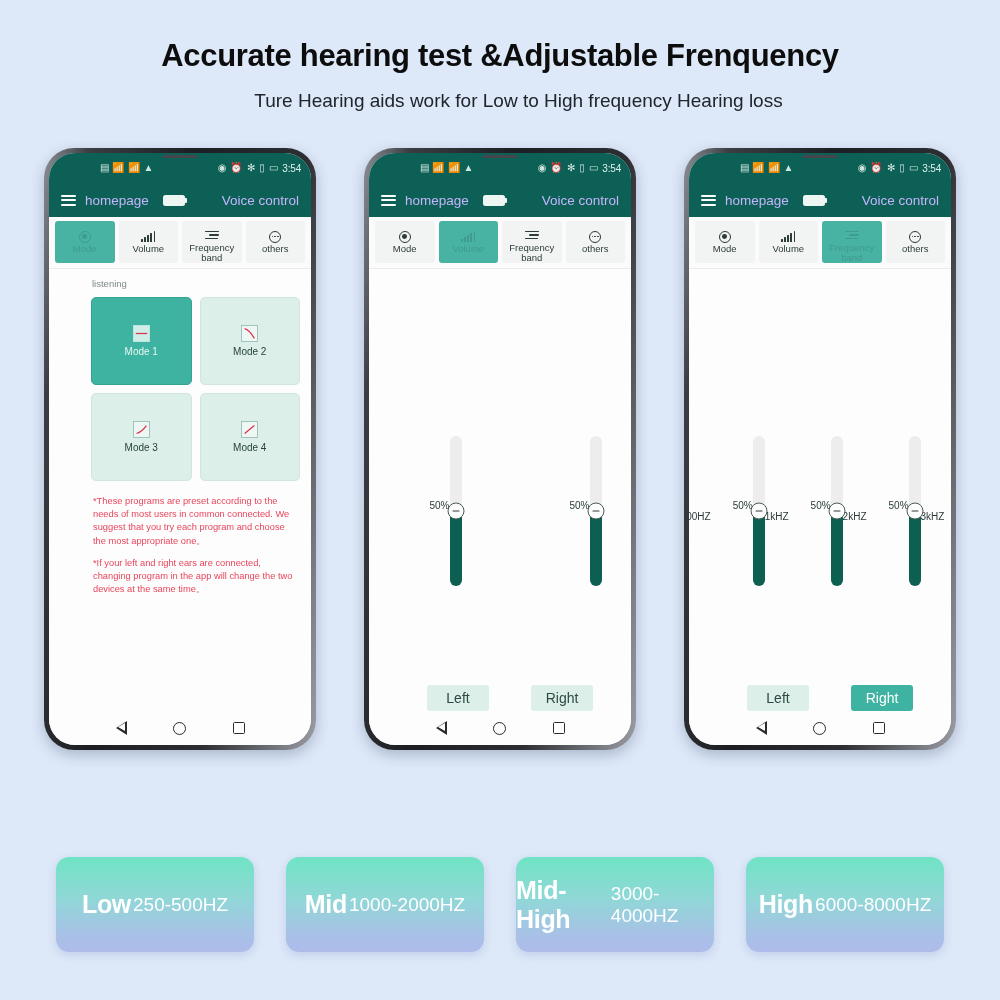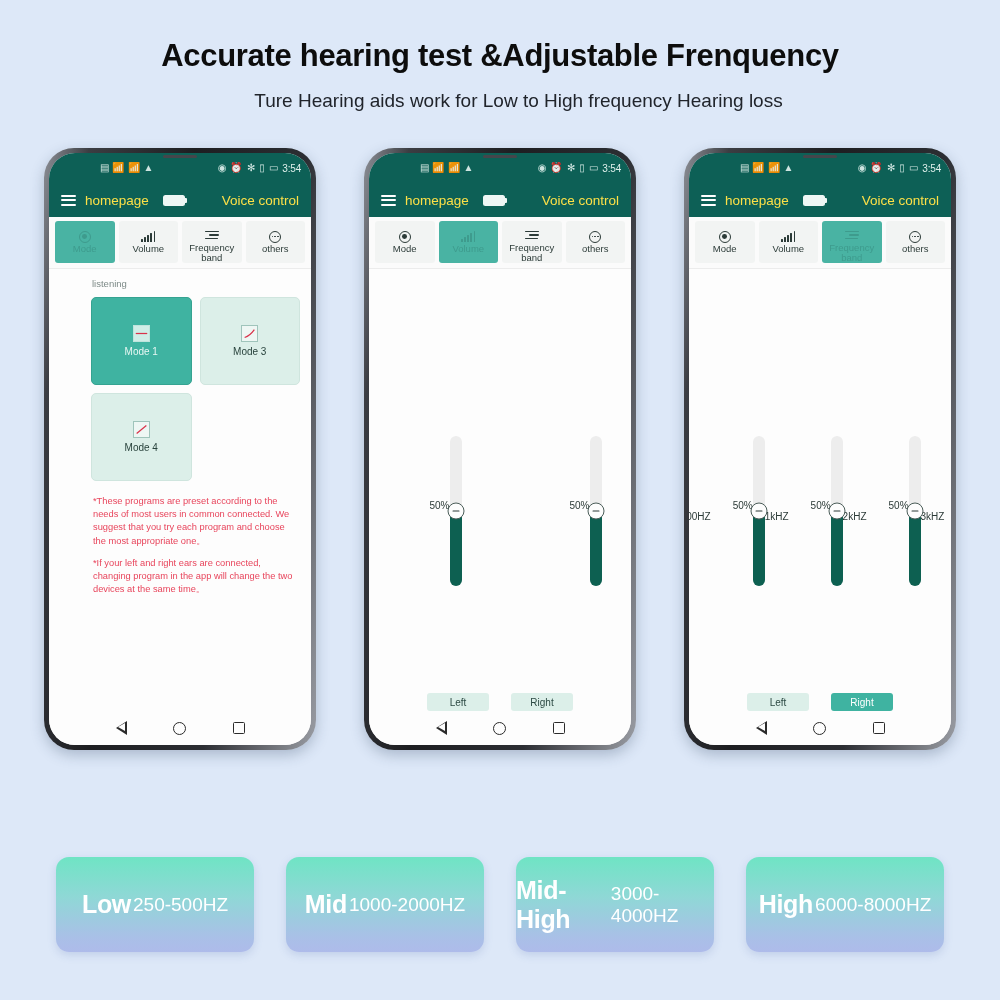--- a/index.html
+++ b/index.html
@@ -74,21 +74,21 @@
   .sb-right { position:absolute; right:10px; display:flex; gap:4px; align-items:center; font-size:9.5px; }
   .sb-ico { opacity:.92; font-size:10px; line-height:1; }
   .sb-time { font-size:10px; letter-spacing:-.2px; }
 
   
   .appbar {
     height: 34px;
     background: #0d6056;
     display: flex; align-items: center;
     padding: 0 12px;
-    color: #fde047;
+    color: #c4b5fd;
   }
   .hamburger { display:flex; flex-direction:column; gap:2.5px; margin-right:9px; cursor:pointer; }
   .hamburger i { display:block; width:15px; height:2px; background:#fff; border-radius:1px; }
   .ab-title { font-size:13.5px; }
   .battery-pill {
     width:22px; height:11px; border-radius:2.5px;
     background:#eef6f4; margin-left:14px; position:relative;
   }
   .battery-pill::after{
     content:""; position:absolute; right:-2.5px; top:3px;
@@ -209,24 +209,25 @@
   .sl-thumb i{ width:7px;height:1.6px;background:#2c3b38;border-radius:1px; }
   .sl-freq { font-size:10px; color:#2b3a37; margin-top:11px; }
 
   
   .lrbar {
     position:absolute; bottom:0; left:0; width:100%;
     display:flex; justify-content:center; gap:22px;
     padding-bottom:0;
   }
   .lrbtn {
-    width:62px; height:18px; border-radius:3px;
+    width:62px; height:26px; border-radius:3px;
     background:#dcefe9; color:#2d4a44;
-    font-size:10px; display:flex; align-items:center; justify-content:center;
+    font-size:14px; display:flex; align-items:center; justify-content:center;
     cursor:pointer;
+    margin-left:20px;
   }
   .lrbtn.sel { background:#3fb3a1; color:#ffffff; }
 
   
   .navbar {
     height: 34px; background:#fdfdfd;
     display:flex; align-items:center; justify-content:space-around;
     padding:0 42px;
     position:relative; z-index:3;
   }
@@ -341,20 +342,28 @@
         <div class="appbody">
           <div class="listening">listening</div>
           <div class="modegrid">
             <div class="modecard active">
               <span class="mode-ico">
                 <svg class="curve" viewBox="0 0 17 17">
                   <path d="M2,8.5 L15,8.5" stroke="#d9324a" stroke-width="1.4" fill="none"></path>
                 </svg>
               </span>
               <span class="mode-lbl">Mode 1</span>
+            </div>
+            <div class="modecard">
+              <span class="mode-ico">
+                <svg class="curve" viewBox="0 0 17 17">
+                  <path d="M3,3 Q8,4 14,14" stroke="#d9324a" stroke-width="1.4" fill="none"></path>
+                </svg>
+              </span>
+              <span class="mode-lbl">Mode 2</span>
             </div>
             <div class="modecard">
               <span class="mode-ico">
                 <svg class="curve" viewBox="0 0 17 17">
                   <path d="M3,13 Q9,11 14,4" stroke="#d9324a" stroke-width="1.4" fill="none"></path>
                 </svg>
               </span>
               <span class="mode-lbl">Mode 3</span>
             </div>
             <div class="modecard">

